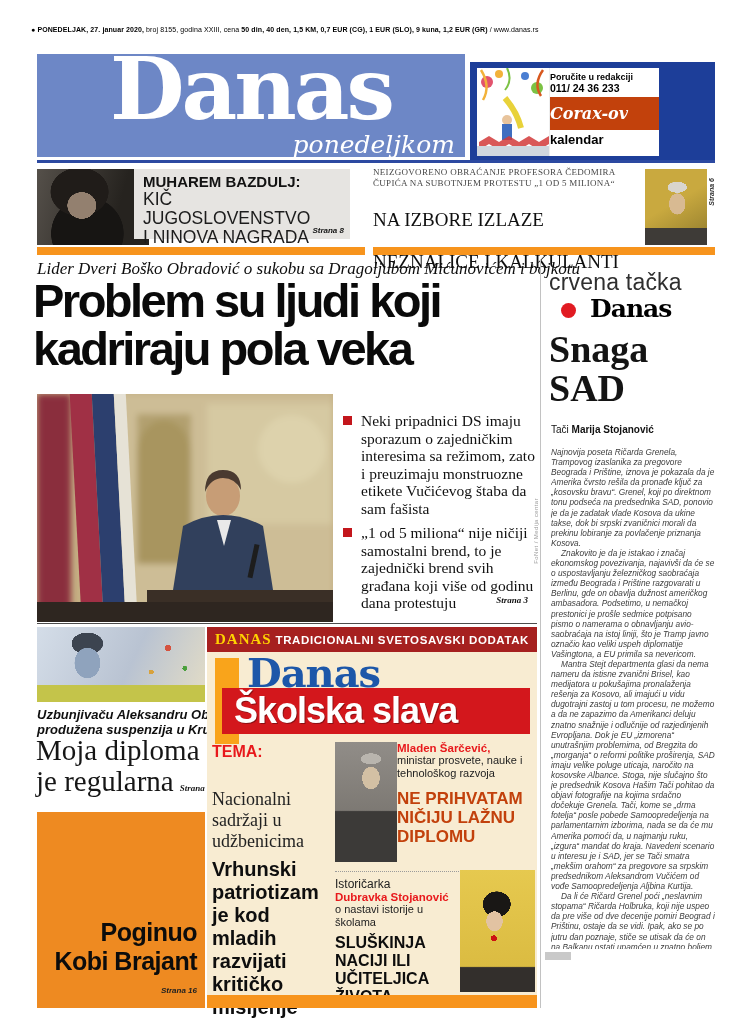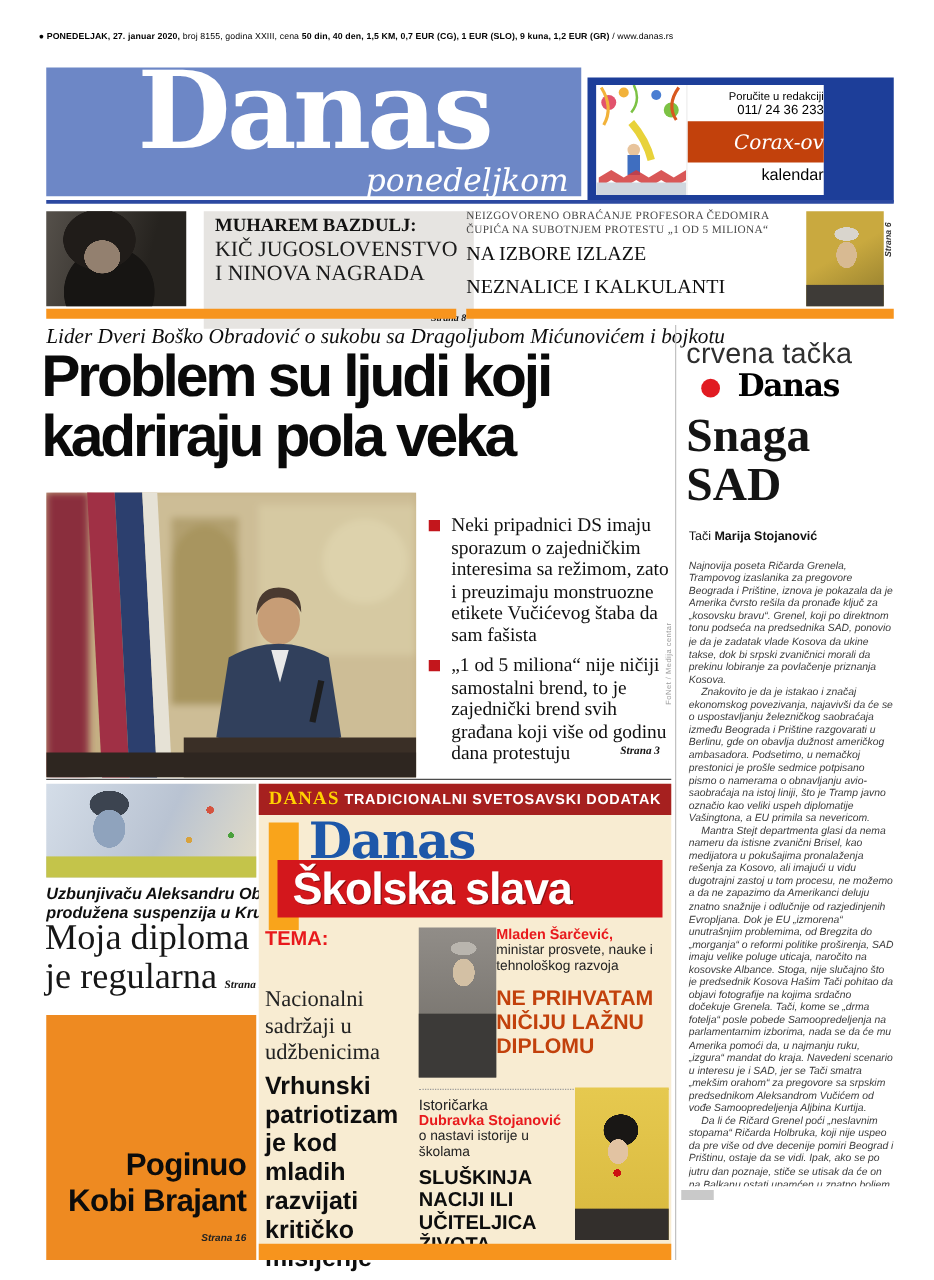--- a/index.html
+++ b/index.html
@@ -15,49 +15,49 @@
   #masthead { left:37px; top:54px; width:428px; height:103px; background:#6d87c6; }
   #masthead .logo { position:absolute; left:0; right:0; top:-16px; text-align:center;
     font-family:"DejaVu Serif", serif; font-weight:bold; font-size:86px; color:#fff; letter-spacing:-3px; }
   #masthead .edition { position:absolute; right:10px; bottom:-2px; font-family:"DejaVu Serif", serif;
     font-style:italic; font-size:25px; color:#fff; }
 
   
   #adbox { left:470px; top:62px; width:245px; height:100px; background:#1d3e99; }
   #adbox .inner { position:absolute; left:7px; top:6px; width:182px; height:88px; background:#fff; display:flex; }
   #adbox .illus { width:72px; position:relative; overflow:hidden; border-right:1px solid #eee; }
-  #adbox .adtext { flex:1; text-align:right; font-weight:normal; color:#000; }
+  #adbox .adtext { flex:1; text-align:left; font-weight:bold; color:#000; }
   .ad-line1 { font-size:9px; margin-top:4px; }
   .ad-phone { font-size:10.5px; }
   .ad-brand { background:#c2410c; color:#fff; height:33px; margin-top:3px; line-height:33px;
     font-family:"DejaVu Serif", serif; font-style:italic; font-size:16px; white-space:nowrap; }
   .ad-product { font-size:13px; margin-top:2px; }
 
   #header-rule { left:37px; top:160px; width:678px; height:3px; background:#2c49a1; }
 
   
   .photo { background-repeat:no-repeat; background-size:cover; }
   #teaser-left-photo { left:37px; top:169px; width:112px; height:76px;
     background:
       radial-gradient(ellipse 26px 24px at 40% 48%, #93806f 0 55%, rgba(0,0,0,0) 56%),
       radial-gradient(ellipse 48px 40px at 38% 30%, #201c19 0 60%, rgba(0,0,0,0) 61%),
       radial-gradient(ellipse 60px 60px at 45% 85%, #171513 0 60%, rgba(0,0,0,0) 61%),
       linear-gradient(105deg,#55504a,#26231f 70%); }
-  #teaser-left { left:163px; top:169px; width:216px; height:94px; background:#e6e4e1;
-    padding:4px 9px; box-sizing:border-box; font-family:Liberation Serif, serif; }
+  #teaser-left { left:134px; top:169px; width:216px; height:70px; background:#e6e4e1;
+    padding:4px 9px; box-sizing:border-box; font-family:Liberation Sans, sans-serif; }
   .tl-kicker { font-weight:bold; font-size:15px; color:#121212; }
   .tl-title { font-size:17.5px; line-height:19px; color:#1c1c1c; }
   .tl-page { position:absolute; right:6px; bottom:4px; font-size:8px; font-style:italic; font-weight:bold; }
 
   #orange-left { left:37px; top:247px; width:328px; height:8px; background:#f7941d; }
   #orange-right { left:373px; top:247px; width:342px; height:8px; background:#f7941d; }
 
   #teaser-right { left:373px; top:167px; width:268px; font-family:"Liberation Serif", serif; }
   .tr-kicker { font-size:9px; line-height:11px; color:#474747; letter-spacing:.3px; }
-  .tr-title { font-size:16px; line-height:21.5px; color:#0f0f0f; margin-top:4px; }
+  .tr-title { font-size:19px; line-height:21.5px; color:#0f0f0f; margin-top:20px; }
   #teaser-right-photo { left:645px; top:169px; width:62px; height:76px;
     background:
       linear-gradient(to top, #3e3b37 0 22%, rgba(0,0,0,0) 23%),
       radial-gradient(ellipse 14px 18px at 52% 46%, #d8ba92 0 58%, rgba(0,0,0,0) 59%),
       radial-gradient(ellipse 16px 9px at 52% 24%, #d9d5cd 0 60%, rgba(0,0,0,0) 61%),
       linear-gradient(150deg,#c9a93f 45%, #8f7a2c); }
   #strana6 { left:708px; top:178px; writing-mode:vertical-rl; transform:rotate(180deg);
     font-size:7px; font-weight:bold; font-style:italic; color:#333; }
 
   

